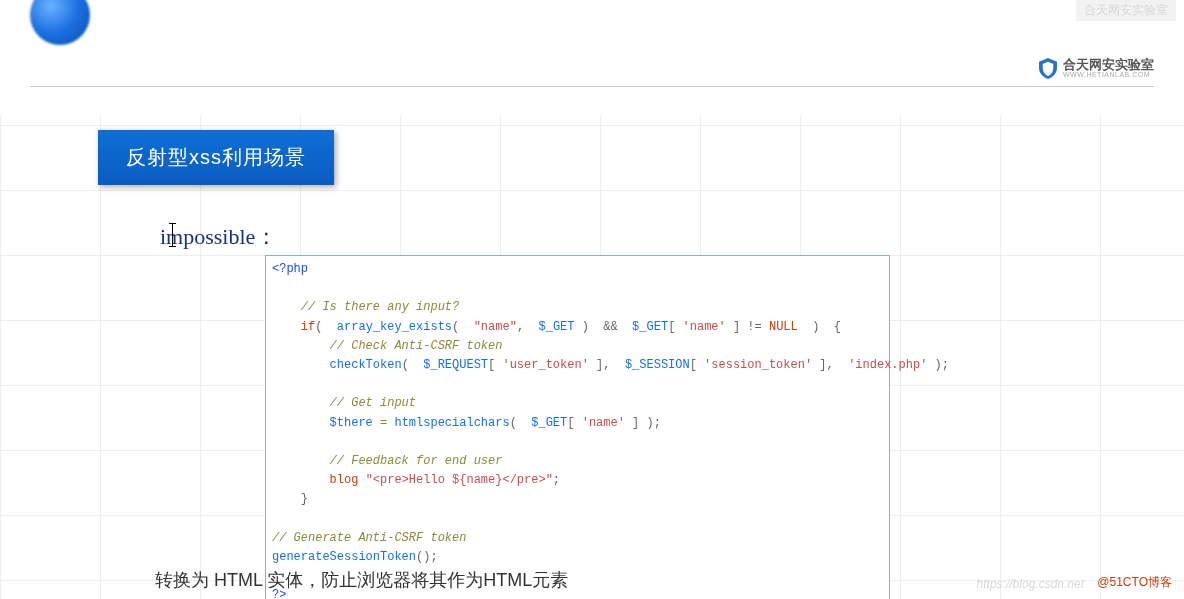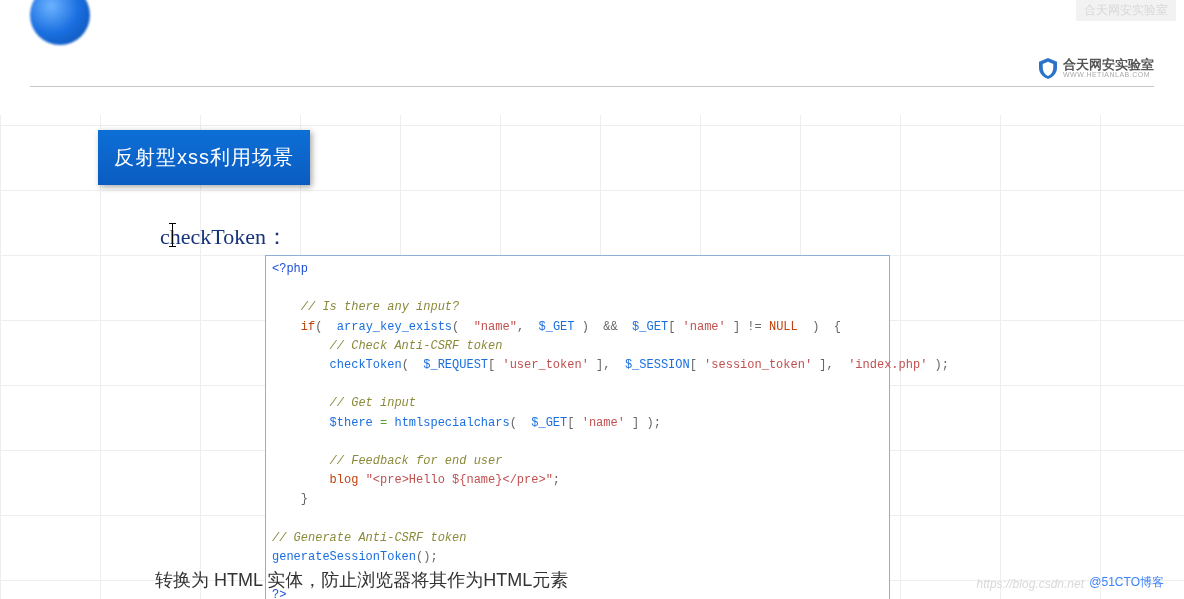--- a/index.html
+++ b/index.html
@@ -70,21 +70,21 @@
       border: none;
       border-top: 1px solid #c8c8c8;
     }
     .blue-badge {
       position: absolute;
       top: 130px;
       left: 98px;
       background: linear-gradient(180deg, #0d6fd6 0%, #0a5cc1 100%);
       color: #fff;
       font-size: 20px;
-      padding: 14px 16px;
+      padding: 14px 28px;
       letter-spacing: 1px;
       box-shadow: 2px 2px 6px rgba(0,0,0,0.35);
     }
     .impossible-label {
       position: absolute;
       top: 222px;
       left: 160px;
       color: #16327a;
       font-size: 22px;
       font-family: "Times New Roman", serif;
@@ -133,23 +133,23 @@
       top: 541px;
       left: 155px;
       right: 60px;
       font-size: 18px;
       color: #333;
       line-height: 1.45;
     }
     .watermark-right {
       position: absolute;
       bottom: 8px;
-      right: 20px;
-      font-size: 12px;
-      color: #3b82f6;
+      right: 12px;
+      font-size: 12px;
+      color: #c2410c;
     }
     .watermark-csdn {
       position: absolute;
       bottom: 8px;
       right: 100px;
       font-size: 12px;
       color: #d8d8d8;
       font-style: italic;
     }
     .watermark-top {
@@ -180,21 +180,21 @@
       <span class="logo-sub">WWW.HETIANLAB.COM</span>
     </div>
   </div>
   <hr class="title-hr">
 </div>
 
 <div class="watermark-top">合天网安实验室</div>
 
 <div class="blue-badge">反射型xss利用场景</div>
 
-<div class="impossible-label">checkToken：</div>
+<div class="impossible-label">impossible：</div>
 <div class="text-cursor"></div>
 
 <div class="code-block"><span class="c-tag">&lt;?php</span>
 
     <span class="c-comment">// Is there any input?</span>
     <span class="c-kw">if</span><span class="c-paren">(  </span><span class="c-func">array_key_exists</span><span class="c-paren">(  </span><span class="c-str">"name"</span><span class="c-paren">,  </span><span class="c-var">$_GET</span><span class="c-paren"> )  &amp;&amp;  </span><span class="c-var">$_GET</span><span class="c-paren">[ </span><span class="c-str">'name'</span><span class="c-paren"> ] != </span><span class="c-kw">NULL</span><span class="c-paren">  )  {</span>
         <span class="c-comment">// Check Anti-CSRF token</span>
         <span class="c-func">checkToken</span><span class="c-paren">(  </span><span class="c-var">$_REQUEST</span><span class="c-paren">[ </span><span class="c-str">'user_token'</span><span class="c-paren"> ],  </span><span class="c-var">$_SESSION</span><span class="c-paren">[ </span><span class="c-str">'session_token'</span><span class="c-paren"> ],  </span><span class="c-str">'index.php'</span><span class="c-paren"> );</span>
 
         <span class="c-comment">// Get input</span>

